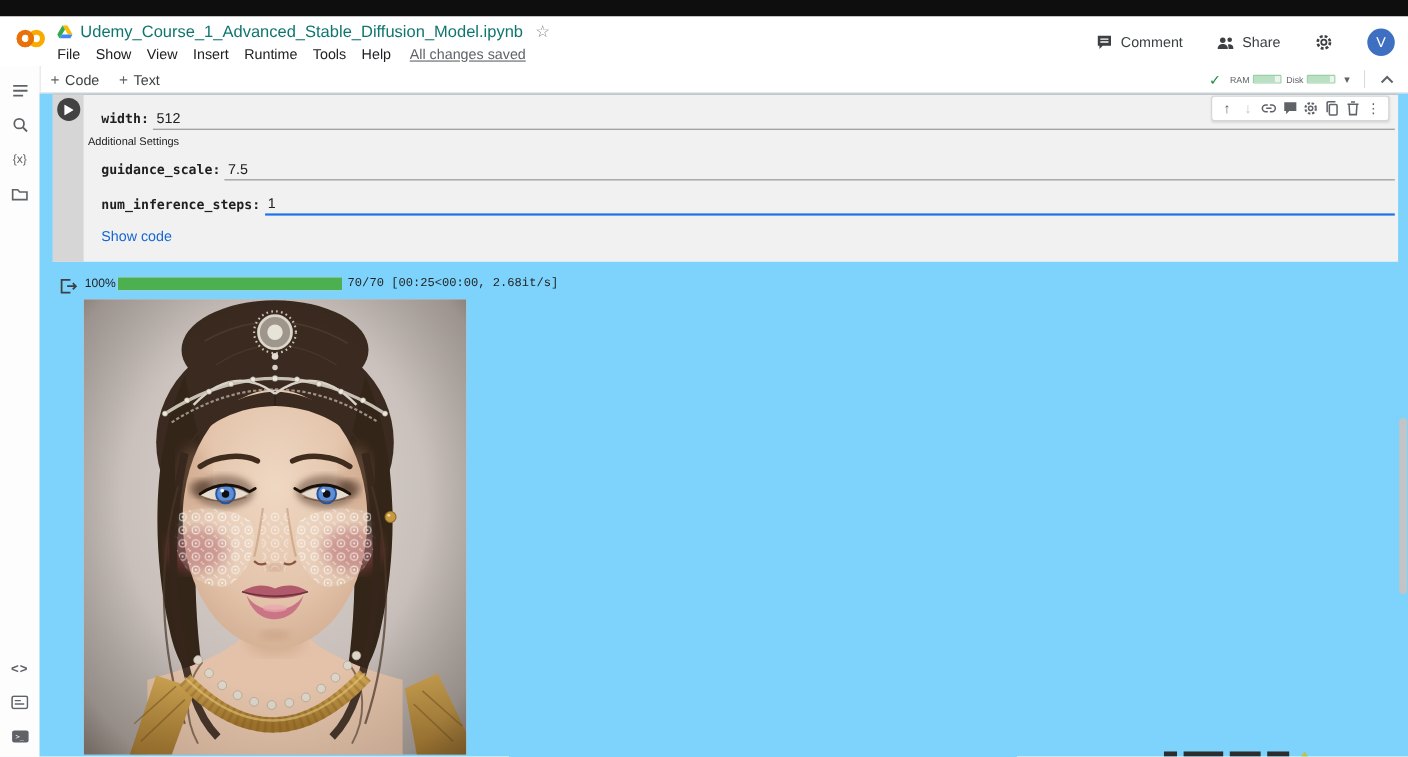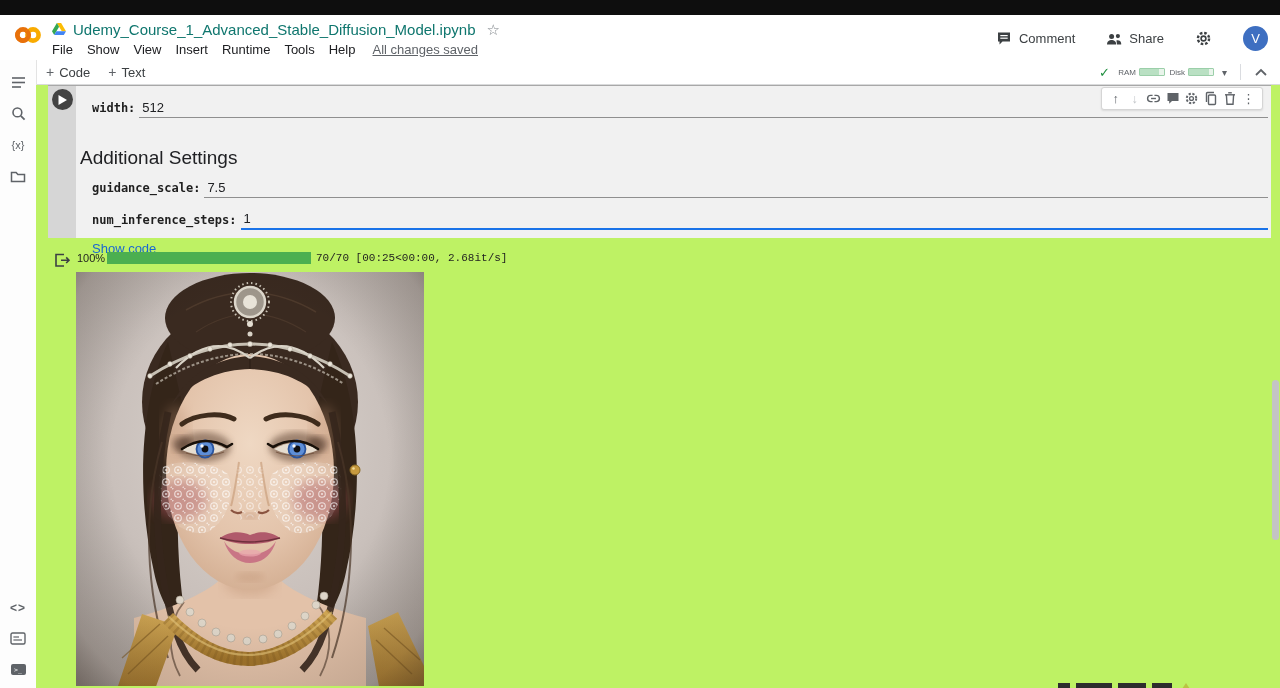--- a/index.html
+++ b/index.html
@@ -42,33 +42,33 @@
   
   .sidebar{position:absolute;top:60px;left:0;bottom:0;width:36px;background:#fdfdfd;border-right:1px solid #e3e3e3;}
   .side-top{padding-top:7px;display:flex;flex-direction:column;}
   .side-bottom{position:absolute;bottom:3px;left:0;right:0;display:flex;flex-direction:column;}
   .side-icon{height:31px;display:flex;align-items:center;justify-content:center;color:#5f6368;}
   .glyph-sm{font-size:11px;color:#5f6368;letter-spacing:0;}
   .glyph-code{font-size:12px;color:#5f6368;letter-spacing:1px;font-weight:700;}
   .term-box{width:15px;height:11px;background:#5f6368;border-radius:2px;color:#fff;font-size:6.5px;display:flex;align-items:center;justify-content:center;font-family:"DejaVu Sans Mono",monospace;}
 
   
-  .content{position:absolute;top:85px;left:36px;right:0;bottom:0;background:#bef264;overflow:hidden;}
+  .content{position:absolute;top:85px;left:36px;right:0;bottom:0;background:#7dd3fc;overflow:hidden;}
 
   
   .cell{position:absolute;left:12px;top:0;width:1223px;height:152px;background:#f1f1f1;border-top:1px solid #a8a8a8;display:flex;}
   .gutter{width:28px;background:#d6d6d6;display:flex;justify-content:center;align-items:flex-start;padding-top:3px;flex:none;}
   .run-btn{width:21px;height:21px;border-radius:50%;background:#424242;border:none;display:flex;align-items:center;justify-content:center;padding:0;cursor:pointer;}
   .form{flex:1;padding:13px 3px 0 16px;position:relative;}
   .frow{display:flex;align-items:flex-end;height:19px;}
   .frow label{font-family:"DejaVu Sans Mono",monospace;font-weight:700;font-size:12px;color:#1f1f1f;padding-bottom:3px;white-space:pre;}
   .finput{flex:1;margin-left:4px;border-bottom:1px solid #8f8f8f;}
   .finput input{width:100%;border:0;background:transparent;font-size:13px;color:#202124;padding:0 0 2px 3px;outline:none;font-family:"Liberation Sans",sans-serif;}
   .frow.focused .finput{border-bottom:2px solid #1a73e8;}
-  .fheading{font-size:19px;color:#202124;margin:29px 0 10px -12px;}
+  .fheading{font-size:10px;color:#202124;margin:6px 0 10px -12px;}
   .frow + .frow{margin-top:13px;}
   .show-code{display:inline-block;margin-top:11px;font-size:13px;color:#1967d2;cursor:pointer;}
 
   
   .cell-toolbar{position:absolute;top:2px;right:4px;height:21px;background:#fff;border:1px solid #d5d5d5;border-radius:3px;box-shadow:0 1px 2px rgba(0,0,0,.10);display:flex;align-items:center;padding:0 5px;gap:2px;}
   .ct-btn{width:17px;height:17px;border:none;background:transparent;padding:0;display:flex;align-items:center;justify-content:center;color:#5f6368;font-size:12.5px;cursor:pointer;}
   .ct-btn.disabled{color:#c3c6c9;}
 
   
   .output-row{position:absolute;left:12px;top:167px;display:flex;}

